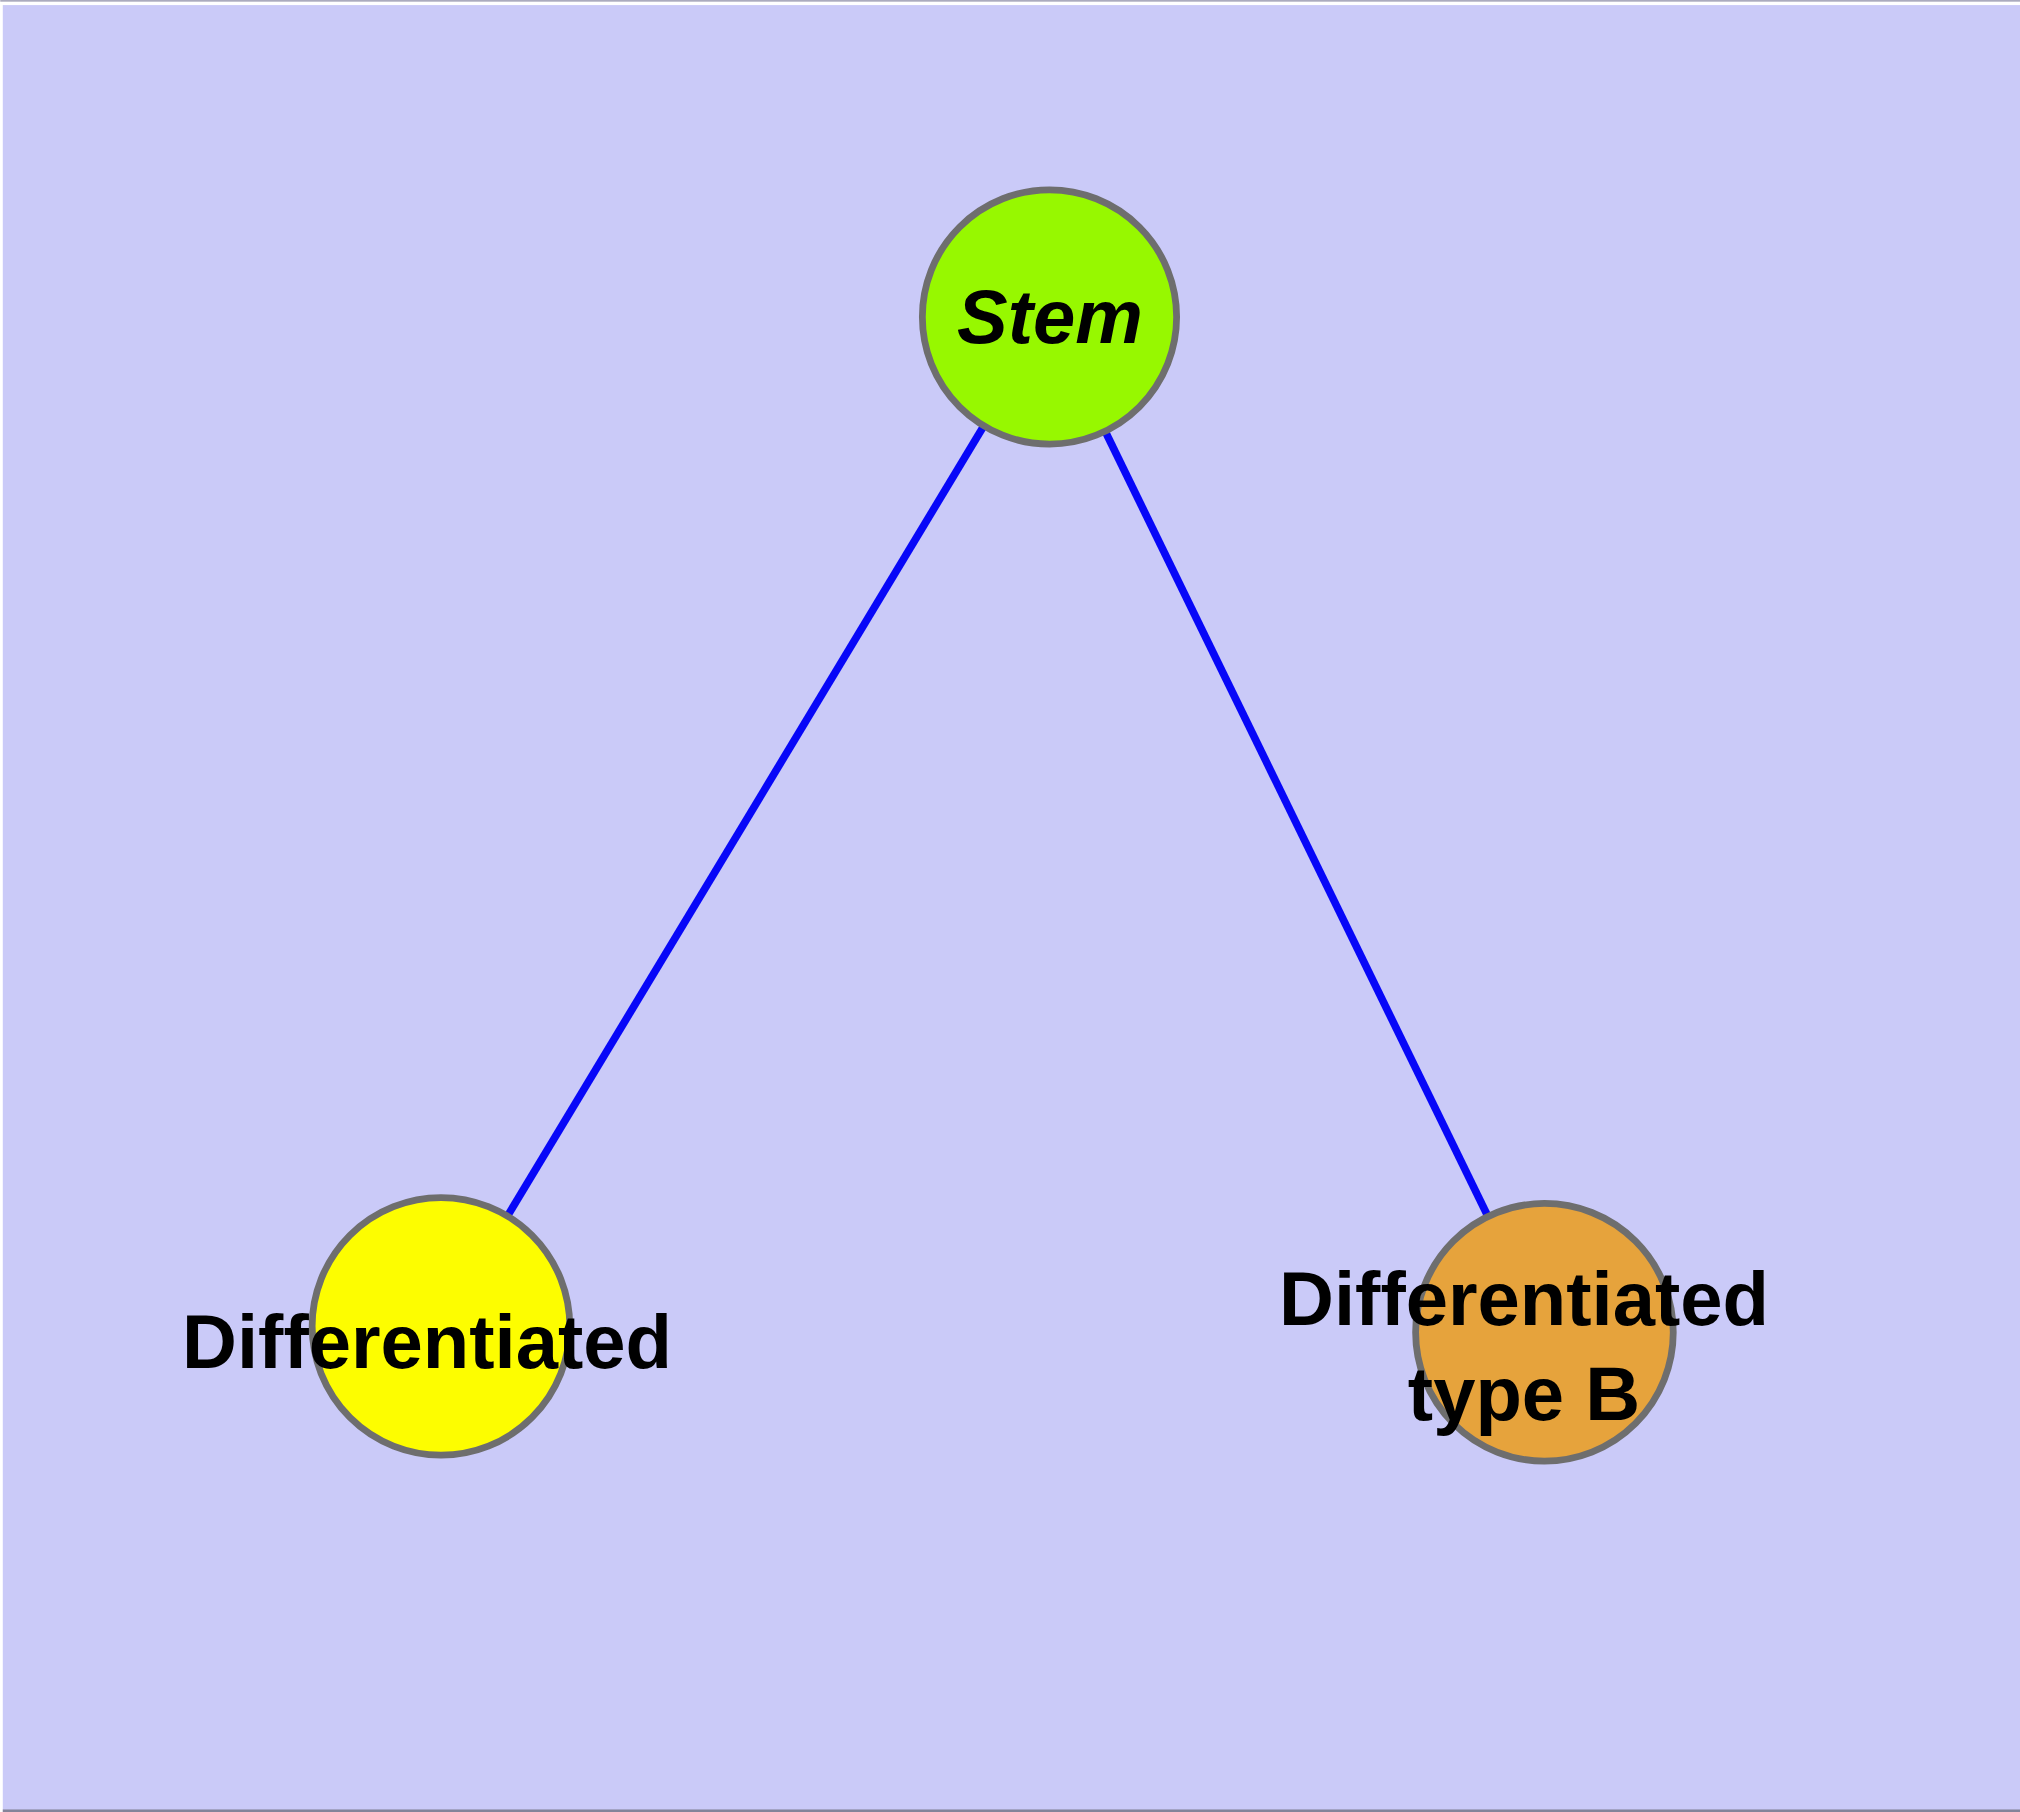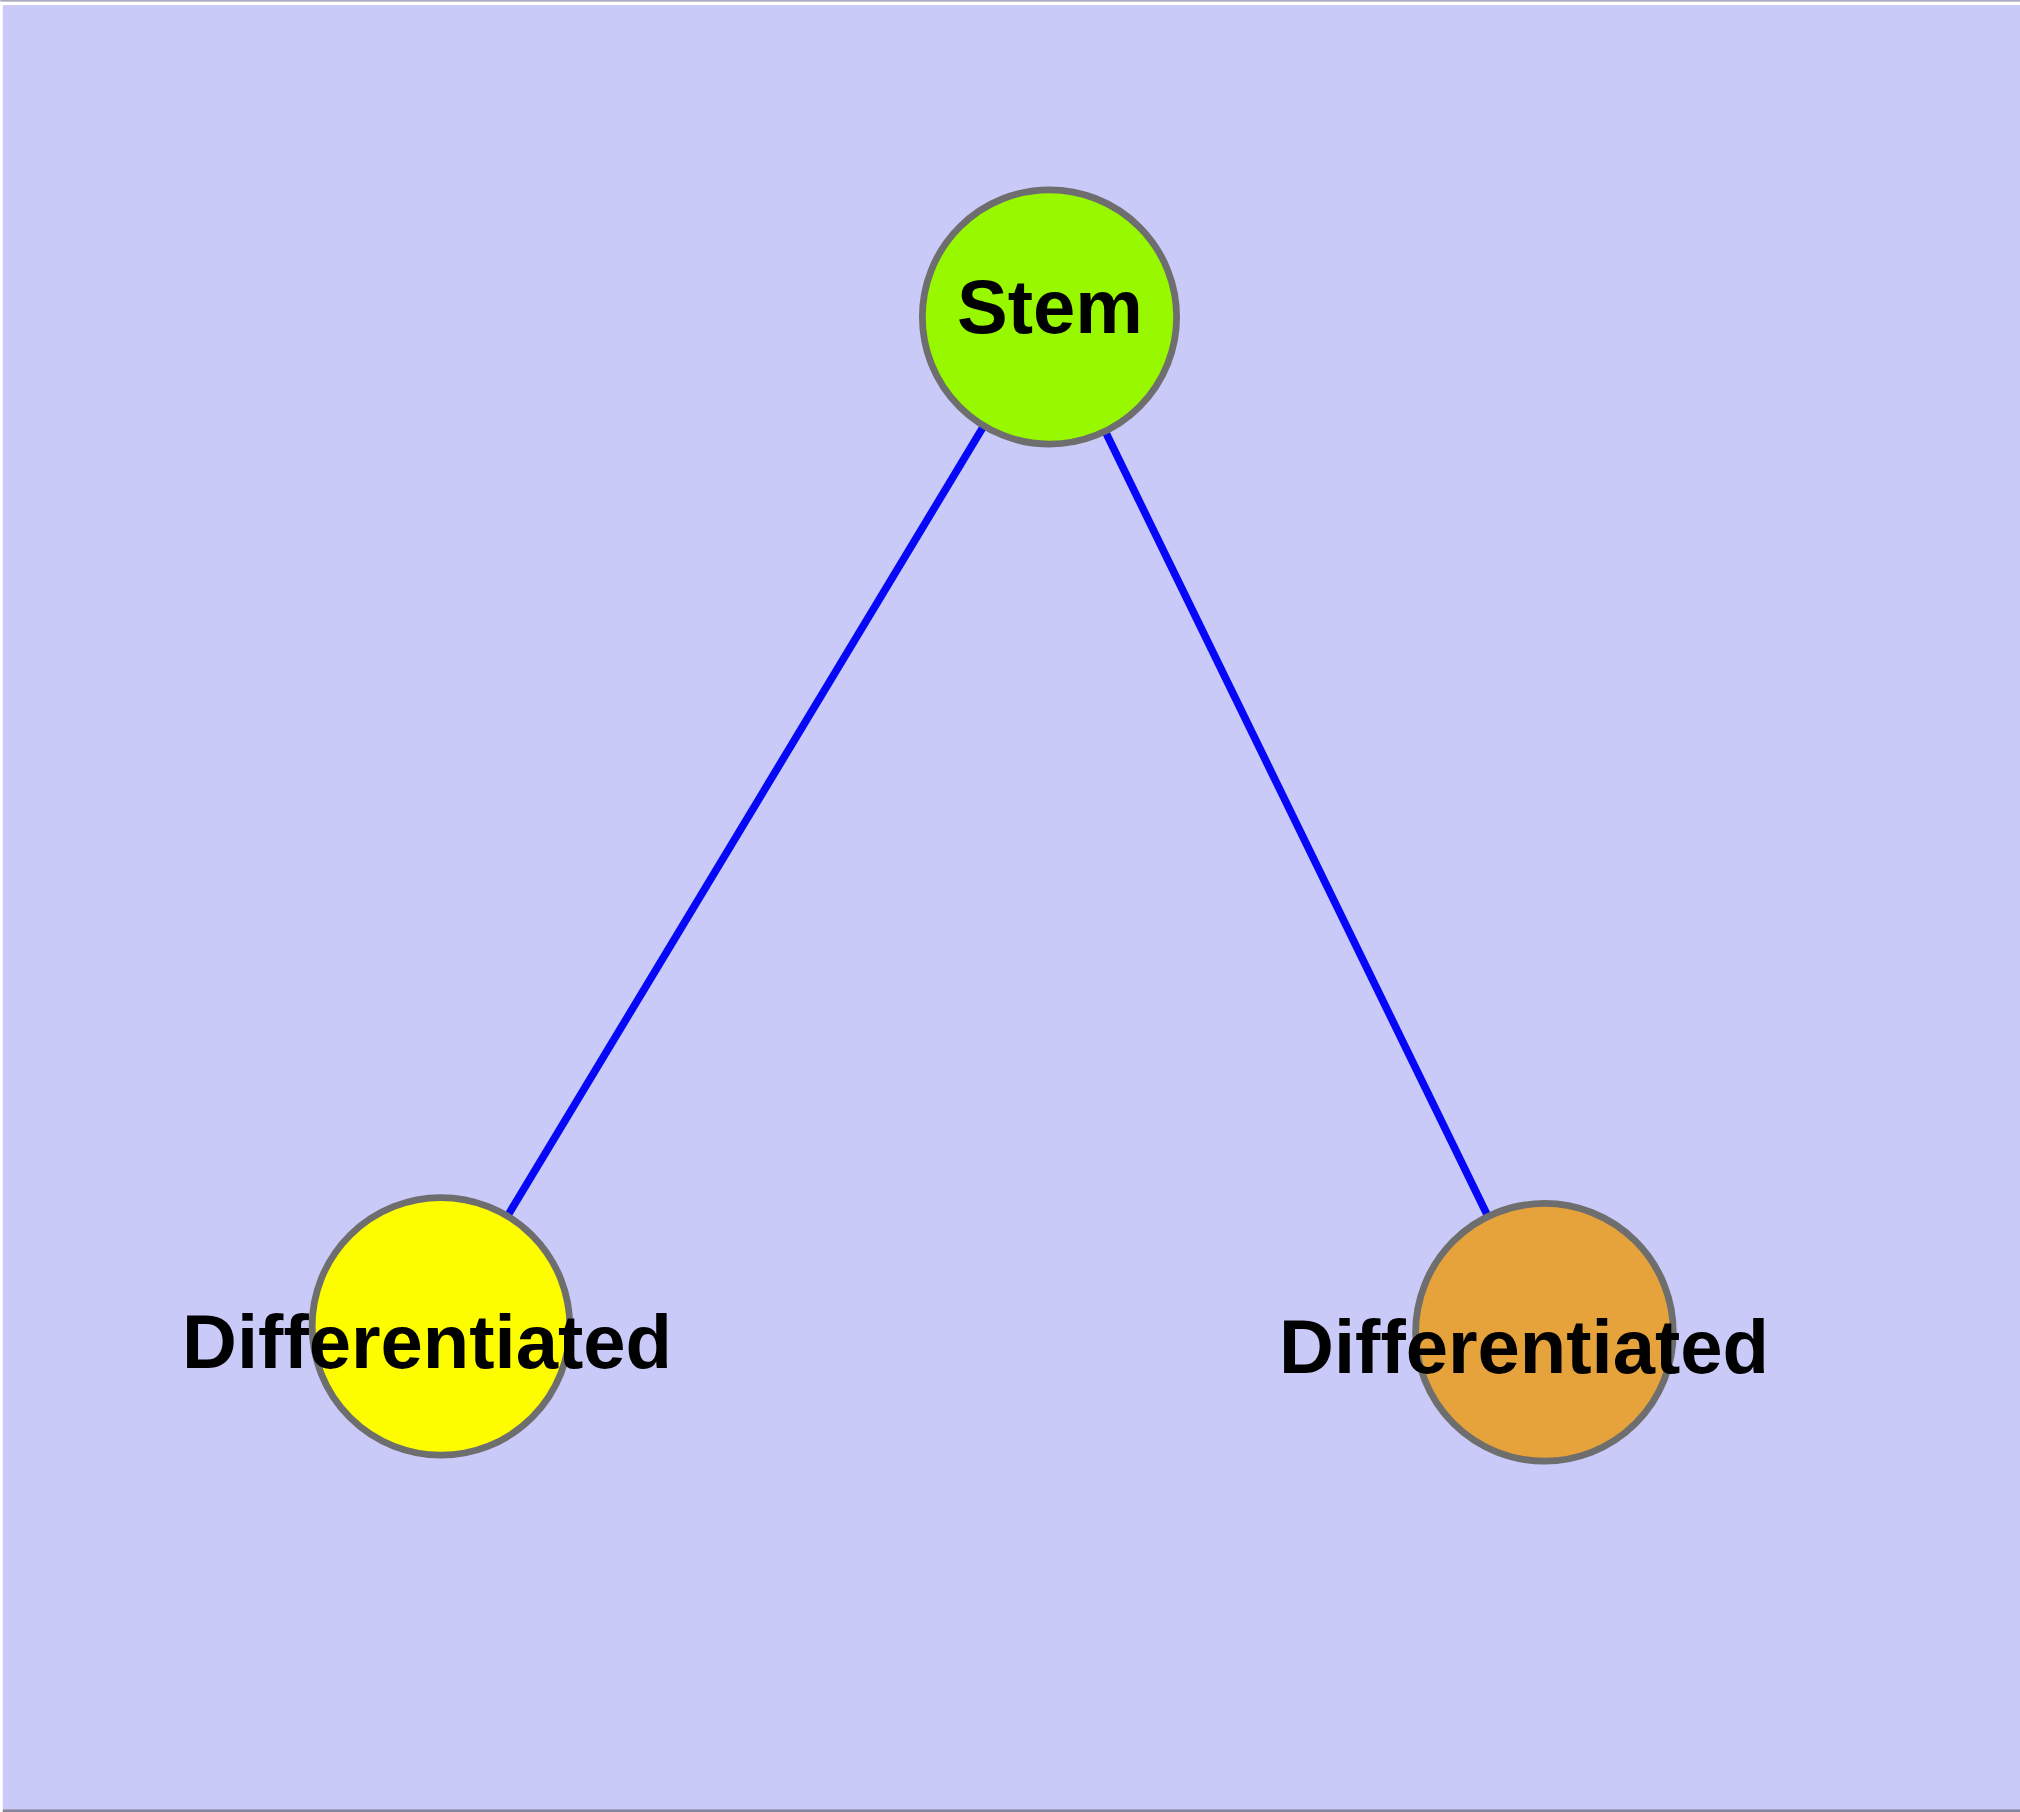--- a/index.html
+++ b/index.html
@@ -50,26 +50,27 @@
     <rect x="3" y="2135" width="2381" height="3" fill="#84849A"></rect>
 
     <line x1="1238" y1="374" x2="520" y2="1565" stroke="#0707F8" stroke-width="9"></line>
     <line x1="1238" y1="374" x2="1822" y2="1572" stroke="#0707F8" stroke-width="9"></line>
 
     <circle cx="1238" cy="374" r="150" fill="#97F800" stroke="#6E6E6E" stroke-width="8"></circle>
     <circle cx="520" cy="1565" r="152" fill="#FDFD00" stroke="#6E6E6E" stroke-width="8"></circle>
     <circle cx="1822" cy="1572" r="152" fill="#E6A33C" stroke="#6E6E6E" stroke-width="8"></circle>
   </svg>
 
-  <div class="node-label" style="left:1050px; top:306px;">
+  <div class="node-label" style="left:1050px; top:316px;font-style:italic;">
     <div>Stem</div>
   </div>
 
   <div class="node-label" style="left:427px; top:1341px;">
     <div>Differentiated</div>
   </div>
 
   <div class="node-label" style="left:1524px; top:1346px;">
     <div>Differentiated</div>
+    <div>type B</div>
   </div>
 
 </div>
 
 
 </body></html>

